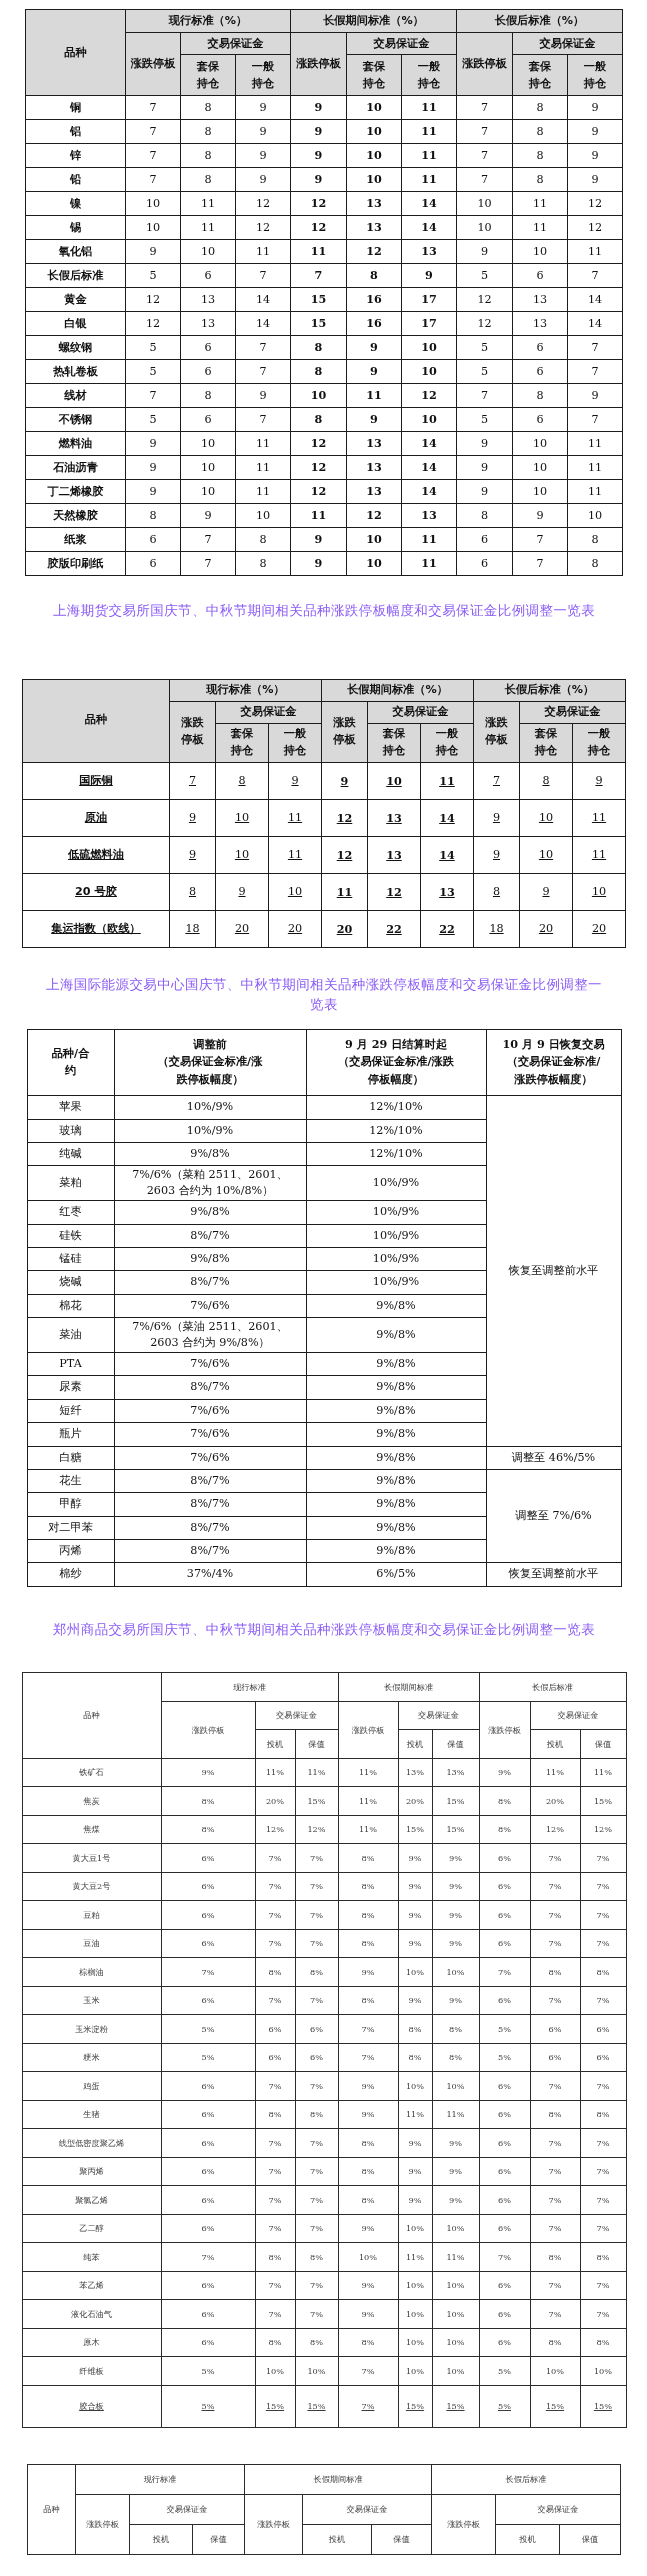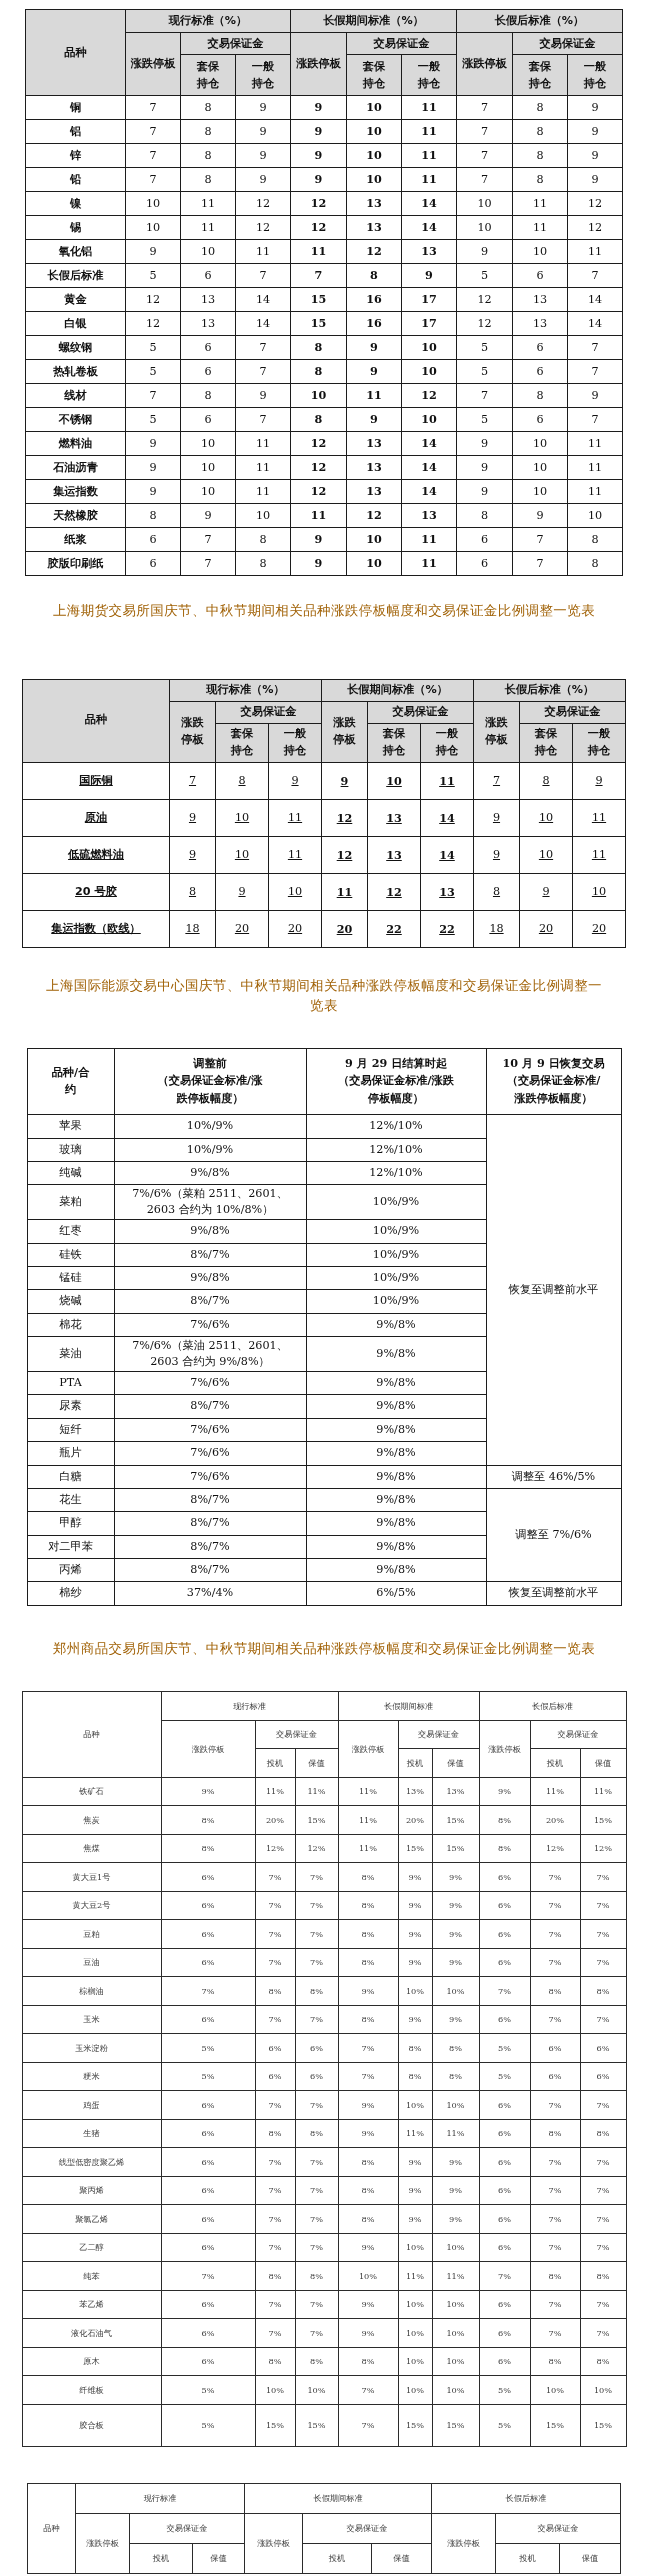--- a/index.html
+++ b/index.html
@@ -27,32 +27,32 @@
   .czce th{font-weight:bold;padding:6px 4.5px;line-height:1.6;white-space:pre-line;}
   .czce td{height:21px;padding:0.7px 4.5px;line-height:1.45;}
 
   
   .fax{border:0.7px solid #2b2b2b;}
   .fax th,.fax td{border:0.7px solid #2b2b2b;text-align:center;vertical-align:middle;
      font-family:"DejaVu Serif","Liberation Serif",serif;font-weight:normal;
      font-size:8.2px;color:#3b3b3b;background:#fff;white-space:pre-line;line-height:1.5;}
   #dce-table thead th{height:25.5px;}
   #dce-table tbody td{height:25.5px;}
-  #dce-table tbody tr:last-child td{height:39px;}
+  #dce-table tbody tr:last-child td{height:39px;text-decoration:underline;}
   #gfex-table thead th{height:27px;}
 
-  .caption{font-size:13.5px;text-align:center;color:#a16207;letter-spacing:0.4px;
+  .caption{font-size:13.5px;text-align:center;color:#8b5cf6;letter-spacing:0.4px;
      white-space:pre-line;line-height:1.45;font-weight:500;}
   .cap1{margin:25.5px 15px 0 15px;}
-  .cap2{margin:28.5px 15px 0 15px;}
+  .cap2{margin:28.5px 15px 0 15px;font-family:Liberation Mono, monospace;}
   .cap3{margin:33px 15px 5px 15px;}
   .cap4{margin:24px 15px 0 15px;}
 
   .t2{margin-top:58px;}
-  .t3{margin-top:32px;}
+  .t3{margin-top:13px;}
   .t4{margin-top:33px;}
   .t5{margin-top:36px;}
 </style>
 </head>
 <body>
 
 <div class="wrap">
 
   <table id="shfe-table" class="std t1">
       <colgroup>
@@ -284,21 +284,21 @@
           <td class="num">10</td>
           <td class="num">11</td>
           <td class="num mid">12</td>
           <td class="num mid">13</td>
           <td class="num mid">14</td>
           <td class="num">9</td>
           <td class="num">10</td>
           <td class="num">11</td>
         </tr>
         <tr>
-          <td class="pname">集运指数</td>
+          <td class="pname">丁二烯橡胶</td>
           <td class="num">9</td>
           <td class="num">10</td>
           <td class="num">11</td>
           <td class="num mid">12</td>
           <td class="num mid">13</td>
           <td class="num mid">14</td>
           <td class="num">9</td>
           <td class="num">10</td>
           <td class="num">11</td>
         </tr>

